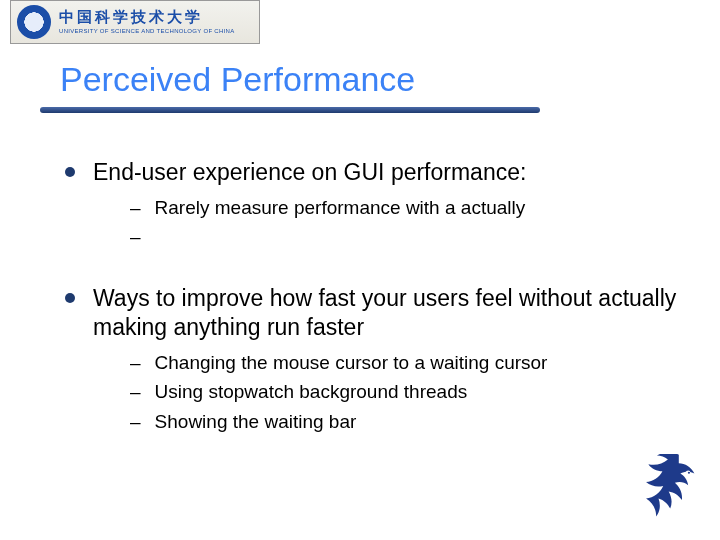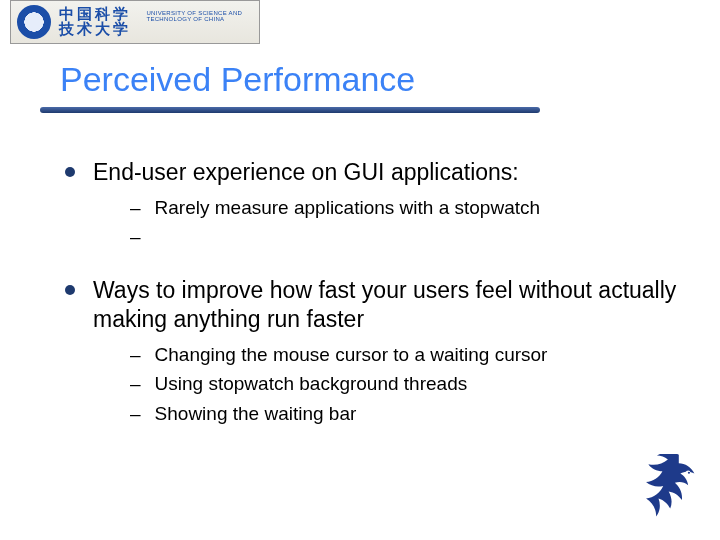--- a/index.html
+++ b/index.html
@@ -20,21 +20,21 @@
     padding:0 6px;
     box-sizing:border-box;
   }
   .logo-seal{
     width:30px;height:30px;border-radius:50%;
     border:2px solid #1b4ea8;
     background:radial-gradient(circle at 50% 50%,#e6edfa 45%,#1b4ea8 46%);
     flex:0 0 auto;
   }
   .logo-text{
-    margin-left:8px;display:flex;flex-direction:row;line-height:1;
+    margin-left:8px;display:flex;flex-direction:column;line-height:1;
   }
   .logo-cn{font-size:15px;letter-spacing:3px;color:#1b4ea8;font-weight:bold;font-family:"SimSun","Songti SC",serif}
   .logo-en{font-size:6px;color:#1b4ea8;letter-spacing:.3px;margin-top:3px}
   .title{
     position:absolute;top:60px;left:60px;
     font-size:34px;color:#3b82f6;
   }
   .title-underline{
     position:absolute;top:107px;left:40px;
     width:500px;height:6px;border-radius:3px;
@@ -79,33 +79,33 @@
   </div>
 </div>
 
 <div class="title">Perceived Performance</div>
 <div class="title-underline"></div>
 
 <div class="content">
 
   <div class="bullet-l1">
     <span class="dot"></span>
-    <span>End-user experience on GUI applications:</span>
+    <span>End-user experience on GUI performance:</span>
   </div>
   <div class="sublist">
     <div class="bullet-l2">
       <span class="dash">–</span>
-      <span>Rarely measure applications with a stopwatch</span>
+      <span>Rarely measure performance with a actually</span>
     </div>
     <div class="bullet-l2">
       <span class="dash">–</span>
     </div>
   </div>
 
-  <div class="bullet-l1" style="margin-top:26px">
+  <div class="bullet-l1" style="margin-top:34px">
     <span class="dot"></span>
     <span>Ways to improve how fast your users feel without actually making anything run faster</span>
   </div>
   <div class="sublist">
     <div class="bullet-l2">
       <span class="dash">–</span>
       <span>Changing the mouse cursor to a waiting cursor</span>
     </div>
     <div class="bullet-l2">
       <span class="dash">–</span>

